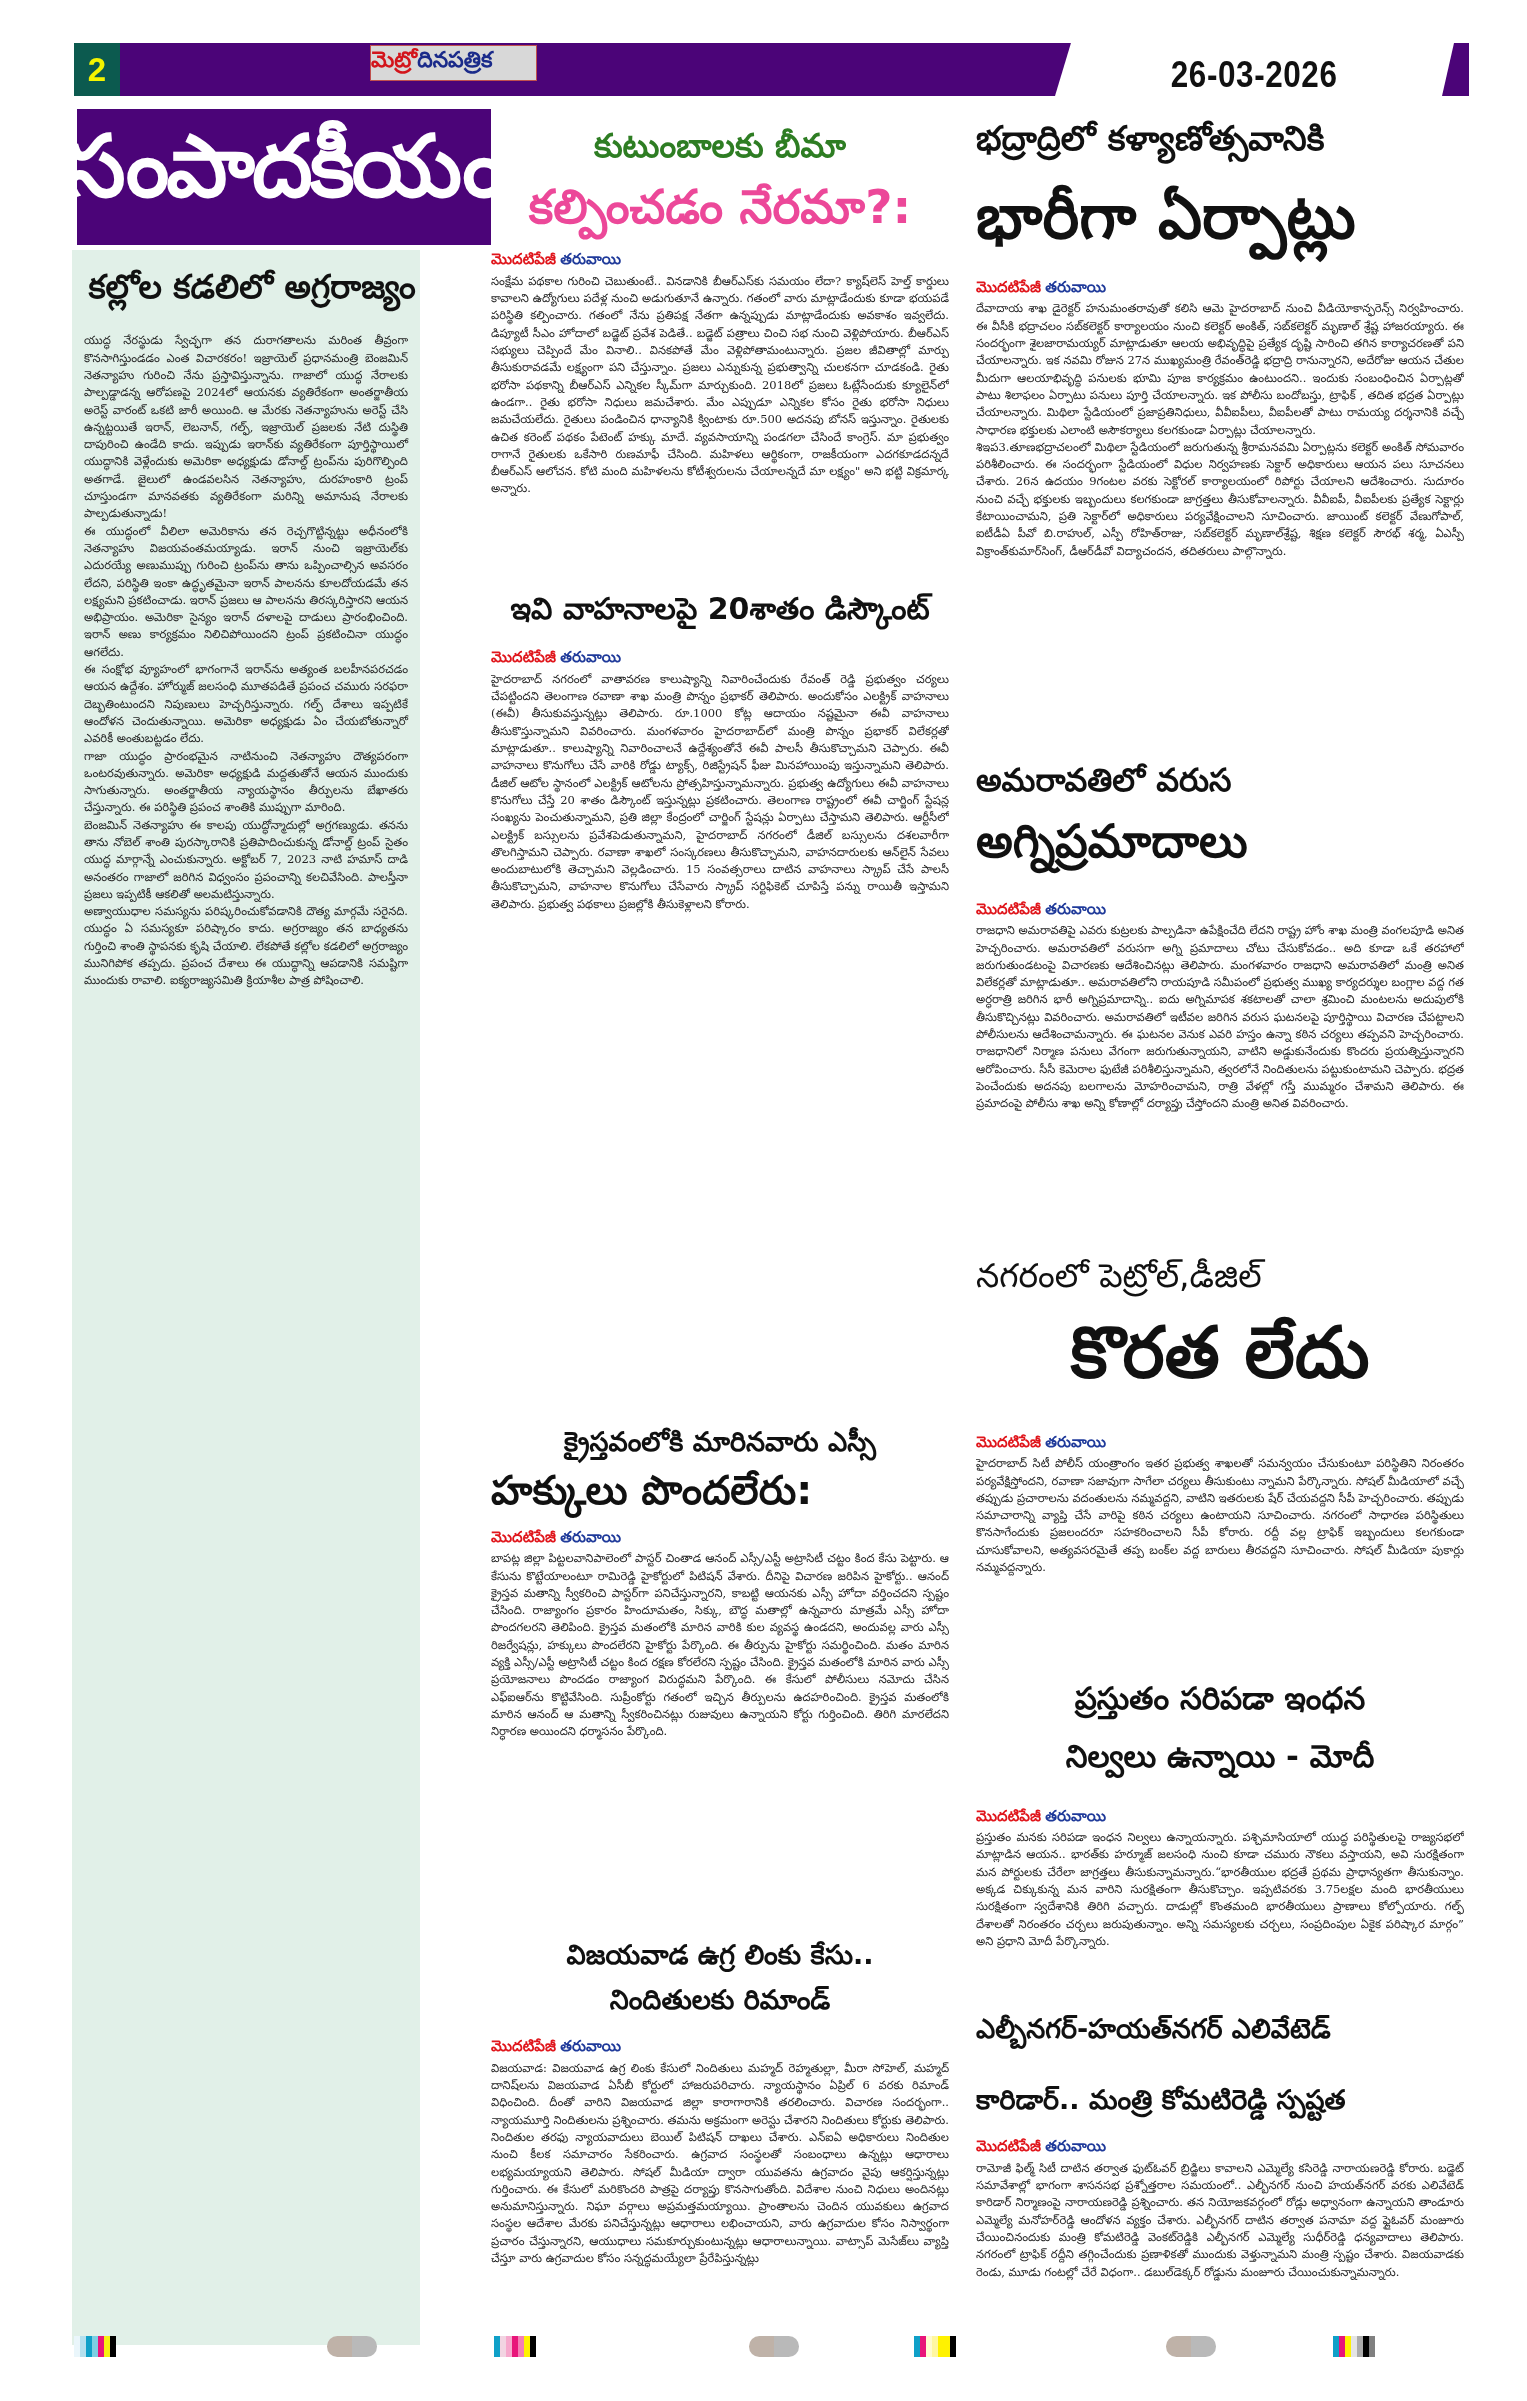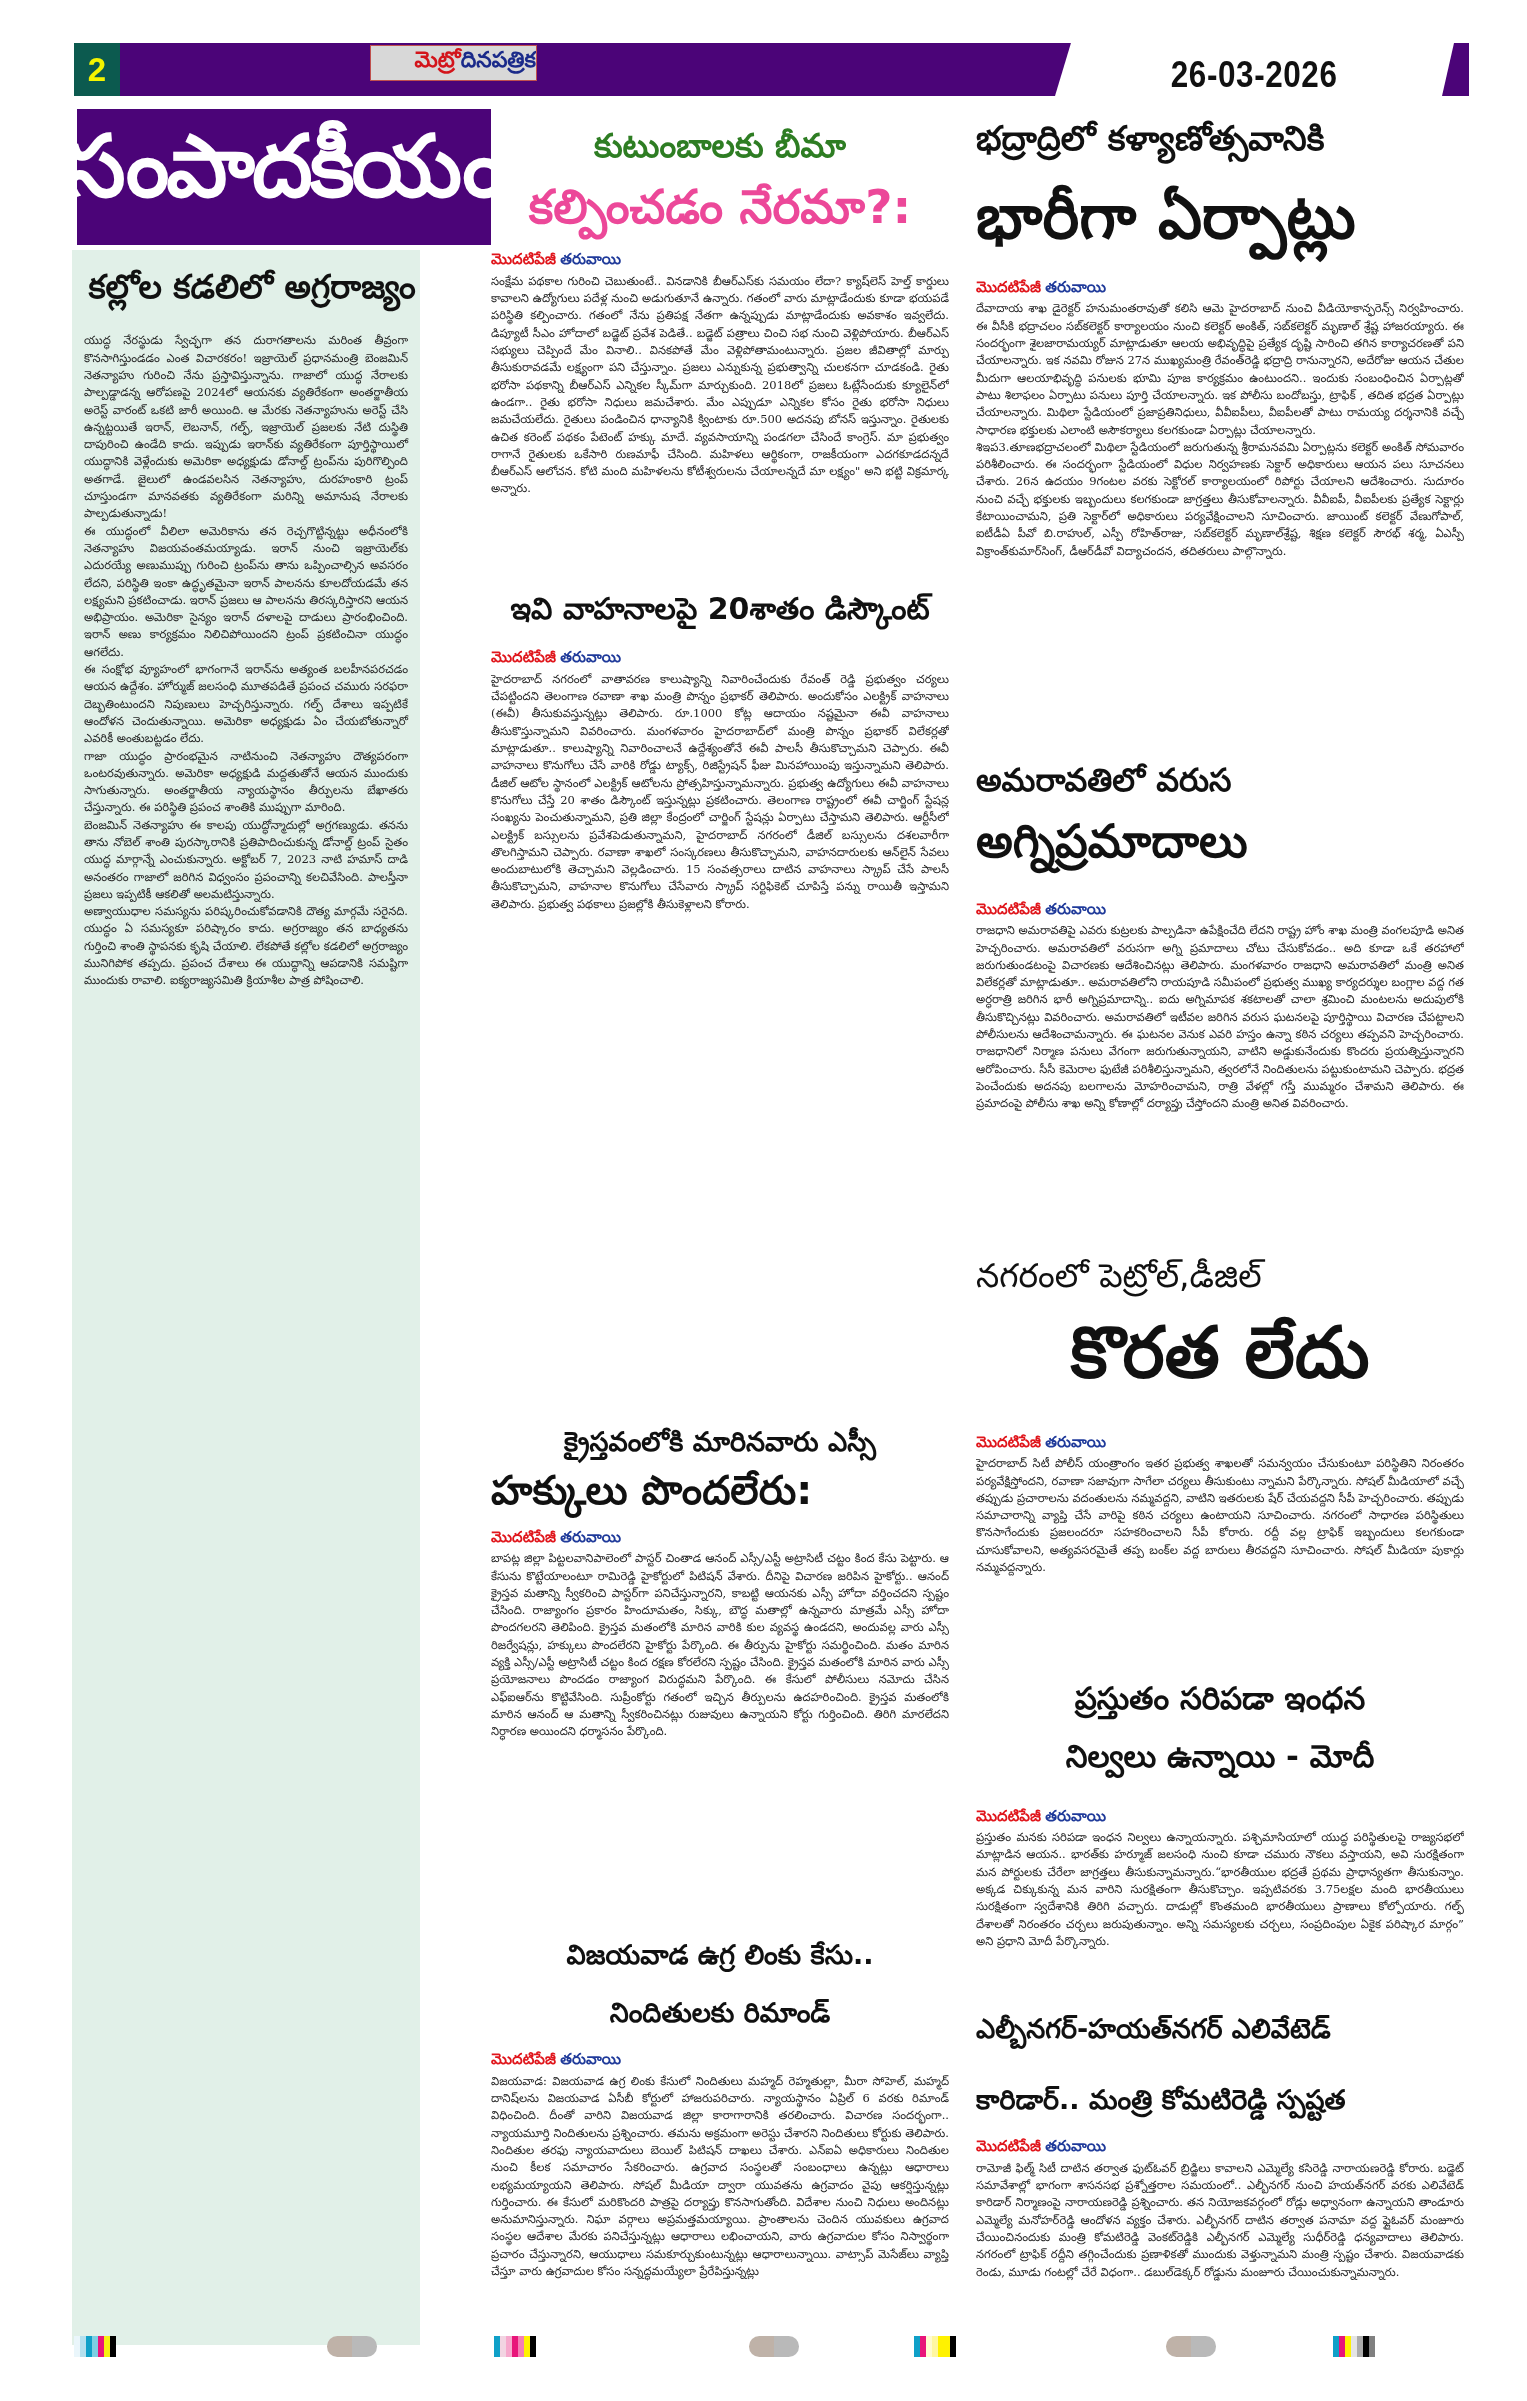--- a/index.html
+++ b/index.html
@@ -4,21 +4,21 @@
 <style>
   * { box-sizing: border-box; margin: 0; padding: 0; }
   html, body { width: 1528px; height: 2401px; background: #ffffff; overflow: hidden; }
   body { font-family: "DejaVu Serif", serif; color: #111; position: relative; }
 
   
   .masthead { position: absolute; left: 74px; top: 43px; width: 1395px; height: 53px; background: #4b0478; }
   .page-num { position: absolute; left: 0; top: 0; width: 46px; height: 53px; background: #0c5a4f; color: #f4f400;
     font-family: "Liberation Sans", sans-serif; font-size: 33px; font-weight: bold; display: flex; align-items: center; justify-content: center; }
   .logo { position: absolute; left: 296px; top: 1.5px; width: 167px; height: 36px; background: #d8d8d8; border: 1.5px solid #c0504d;
-    display: flex; align-items: center; justify-content: flex-end; overflow: hidden; }
+    display: flex; align-items: center; justify-content: flex-start; overflow: hidden; }
   .logo .red { color: #d3141b; font-family: "DejaVu Sans", sans-serif; font-weight: bold; font-size: 22px; }
   .logo .blue { color: #1a2a8a; font-family: "DejaVu Sans", sans-serif; font-weight: bold; font-size: 22px; }
   .date-box { position: absolute; right: 15px; top: 0; width: 399px; height: 53px; background: #fff;
     clip-path: polygon(4% 0, 100% 0, 97% 100%, 0 100%); display: flex; align-items: flex-end; justify-content: center; }
   .date-box span { font-family: "Liberation Sans", sans-serif; font-weight: bold; font-size: 37px; color: #111; letter-spacing: 0.7px; transform: scaleX(0.85); }
 
   
   .edit-banner { position: absolute; left: 77px; top: 109px; width: 414px; height: 136px; background: #4b0478; color: #fff;
     font-family: "DejaVu Sans", sans-serif; font-size: 86px; font-weight: bold; display: flex; align-items: center; justify-content: center; letter-spacing: -3px; overflow: hidden; }
   .edit-col { position: absolute; left: 72px; top: 250px; width: 348px; height: 2095px; background: #e1f0e8; padding: 13px 12px; overflow: hidden; }
@@ -82,21 +82,21 @@
 
 <div class="article col-mid" style="top:1419px;height:517px;">
   <div class="hl" style="font-size:27px;margin-top:7.4px;">క్రైస్తవంలోకి మారినవారు ఎస్సీ</div>
   <div class="hl" style="font-size:40px;margin-top:3px;text-align:left;">హక్కులు పొందలేరు:</div>
   <div class="kicker"><span class="k1">మొదటిపేజీ</span><span class="k2">తరువాయి</span></div>
   <div class="body-text">బాపట్ల జిల్లా పిట్టలవానిపాలెంలో పాస్టర్ చింతాడ ఆనంద్ ఎస్సీ/ఎస్టీ అట్రాసిటీ చట్టం కింద కేసు పెట్టారు. ఆ కేసును కొట్టేయాలంటూ రామిరెడ్డి హైకోర్టులో పిటిషన్ వేశారు. దీనిపై విచారణ జరిపిన హైకోర్టు.. ఆనంద్ క్రైస్తవ మతాన్ని స్వీకరించి పాస్టర్‌గా పనిచేస్తున్నారని, కాబట్టి ఆయనకు ఎస్సీ హోదా వర్తించదని స్పష్టం చేసింది. రాజ్యాంగం ప్రకారం హిందూమతం, సిక్కు, బౌద్ధ మతాల్లో ఉన్నవారు మాత్రమే ఎస్సీ హోదా పొందగలరని తెలిపింది. క్రైస్తవ మతంలోకి మారిన వారికి కుల వ్యవస్థ ఉండదని, అందువల్ల వారు ఎస్సీ రిజర్వేషన్లు, హక్కులు పొందలేరని హైకోర్టు పేర్కొంది. ఈ తీర్పును హైకోర్టు సమర్థించింది. మతం మారిన వ్యక్తి ఎస్సీ/ఎస్టీ అట్రాసిటీ చట్టం కింద రక్షణ కోరలేరని స్పష్టం చేసింది. క్రైస్తవ మతంలోకి మారిన వారు ఎస్సీ ప్రయోజనాలు పొందడం రాజ్యాంగ విరుద్ధమని పేర్కొంది. ఈ కేసులో పోలీసులు నమోదు చేసిన ఎఫ్ఐఆర్‌ను కొట్టివేసింది. సుప్రీంకోర్టు గతంలో ఇచ్చిన తీర్పులను ఉదహరించింది. క్రైస్తవ మతంలోకి మారిన ఆనంద్ ఆ మతాన్ని స్వీకరించినట్లు రుజువులు ఉన్నాయని కోర్టు గుర్తించింది. తిరిగి మారలేదని నిర్ధారణ అయిందని ధర్మాసనం పేర్కొంది.</div>
 </div>
 
 <div class="article col-mid" style="top:1929px;height:414px;">
   <div class="hl" style="font-size:27px;margin-top:10.3px;">విజయవాడ ఉగ్ర లింకు కేసు..</div>
-  <div class="hl" style="font-size:27px;margin-top:20px;">నిందితులకు రిమాండ్</div>
+  <div class="hl" style="font-size:27px;margin-top:7px;">నిందితులకు రిమాండ్</div>
   <div class="kicker" style="margin-top:15px;"><span class="k1">మొదటిపేజీ</span><span class="k2">తరువాయి</span></div>
   <div class="body-text">విజయవాడ: విజయవాడ ఉగ్ర లింకు కేసులో నిందితులు మహ్మద్ రెహ్మతుల్లా, మీరా సోహెల్, మహ్మద్ దానిష్‌లను విజయవాడ ఏసీబీ కోర్టులో హాజరుపరిచారు. న్యాయస్థానం ఏప్రిల్ 6 వరకు రిమాండ్ విధించింది. దీంతో వారిని విజయవాడ జిల్లా కారాగారానికి తరలించారు. విచారణ సందర్భంగా.. న్యాయమూర్తి నిందితులను ప్రశ్నించారు. తమను అక్రమంగా అరెస్టు చేశారని నిందితులు కోర్టుకు తెలిపారు. నిందితుల తరఫు న్యాయవాదులు బెయిల్ పిటిషన్ దాఖలు చేశారు. ఎన్ఐఏ అధికారులు నిందితుల నుంచి కీలక సమాచారం సేకరించారు. ఉగ్రవాద సంస్థలతో సంబంధాలు ఉన్నట్లు ఆధారాలు లభ్యమయ్యాయని తెలిపారు. సోషల్ మీడియా ద్వారా యువతను ఉగ్రవాదం వైపు ఆకర్షిస్తున్నట్లు గుర్తించారు. ఈ కేసులో మరికొందరి పాత్రపై దర్యాప్తు కొనసాగుతోంది. విదేశాల నుంచి నిధులు అందినట్లు అనుమానిస్తున్నారు. నిఘా వర్గాలు అప్రమత్తమయ్యాయి. ప్రాంతాలను చెందిన యువకులు ఉగ్రవాద సంస్థల ఆదేశాల మేరకు పనిచేస్తున్నట్లు ఆధారాలు లభించాయని, వారు ఉగ్రవాదుల కోసం నిస్వార్థంగా ప్రచారం చేస్తున్నారని, ఆయుధాలు సమకూర్చుకుంటున్నట్లు ఆధారాలున్నాయి. వాట్సాప్ మెసేజ్‌లు వ్యాప్తి చేస్తూ వారు ఉగ్రవాదుల కోసం సన్నద్ధమయ్యేలా ప్రేరేపిస్తున్నట్లు</div>
 </div>
 
 <div class="article col-right" style="top:111px;height:628px;">
   <div class="hl" style="font-size:34px;text-align:left;margin-top:7.4px;">భద్రాద్రిలో కళ్యాణోత్సవానికి</div>
   <div class="hl" style="font-size:62px;text-align:left;margin-top:13.3px;">భారీగా ఏర్పాట్లు</div>
   <div class="kicker" style="margin-top:10.3px;"><span class="k1">మొదటిపేజీ</span><span class="k2">తరువాయి</span></div>
   <div class="body-text" style="white-space:pre-line;">దేవాదాయ శాఖ డైరెక్టర్ హనుమంతరావుతో కలిసి ఆమె హైదరాబాద్ నుంచి వీడియోకాన్ఫరెన్స్ నిర్వహించారు. ఈ వీసీకి భద్రాచలం సబ్‌కలెక్టర్ కార్యాలయం నుంచి కలెక్టర్ అంకిత్, సబ్‌కలెక్టర్ మృణాల్ శ్రేష్ట హాజరయ్యారు. ఈ సందర్భంగా శైలజారామయ్యర్ మాట్లాడుతూ ఆలయ అభివృద్ధిపై ప్రత్యేక దృష్టి సారించి తగిన కార్యాచరణతో పని చేయాలన్నారు. ఇక నవమి రోజున 27న ముఖ్యమంత్రి రేవంత్‌రెడ్డి భద్రాద్రి రానున్నారని, అదేరోజు ఆయన చేతుల మీదుగా ఆలయాభివృద్ధి పనులకు భూమి పూజ కార్యక్రమం ఉంటుందని.. ఇందుకు సంబంధించిన ఏర్పాట్లతో పాటు శిలాఫలం ఏర్పాటు పనులు పూర్తి చేయాలన్నారు. ఇక పోలీసు బందోబస్తు, ట్రాఫిక్ , తదిత భద్రత ఏర్పాట్లు చేయాలన్నారు. మిథిలా స్టేడియంలో ప్రజాప్రతినిధులు, వీవీఐపీలు, వీఐపీలతో పాటు రామయ్య దర్శనానికి వచ్చే సాధారణ భక్తులకు ఎలాంటి అసౌకర్యాలు కలగకుండా ఏర్పాట్లు చేయాలన్నారు.
 శిఇప3.తూణభద్రాచలంలో మిథిలా స్టేడియంలో జరుగుతున్న శ్రీరామనవమి ఏర్పాట్లను కలెక్టర్ అంకిత్ సోమవారం పరిశీలించారు. ఈ సందర్భంగా స్టేడియంలో విధుల నిర్వహణకు సెక్టార్ అధికారులు ఆయన పలు సూచనలు చేశారు. 26న ఉదయం 9గంటల వరకు సెక్టోరల్ కార్యాలయంలో రిపోర్టు చేయాలని ఆదేశించారు. సుదూరం నుంచి వచ్చే భక్తులకు ఇబ్బందులు కలగకుండా జాగ్రత్తలు తీసుకోవాలన్నారు. వీవీఐపీ, వీఐపీలకు ప్రత్యేక సెక్టార్లు కేటాయించామని, ప్రతి సెక్టార్‌లో అధికారులు పర్యవేక్షించాలని సూచించారు. జాయింట్ కలెక్టర్ వేణుగోపాల్, ఐటీడీఏ పీవో బి.రాహుల్, ఎస్పీ రోహిత్‌రాజు, సబ్‌కలెక్టర్ మృణాల్‌శ్రేష్ట, శిక్షణ కలెక్టర్ సౌరభ్ శర్మ, ఏఎస్పీ విక్రాంత్‌కుమార్‌సింగ్, డీఆర్‌డీవో విద్యాచందన, తదితరులు పాల్గొన్నారు.</div>

